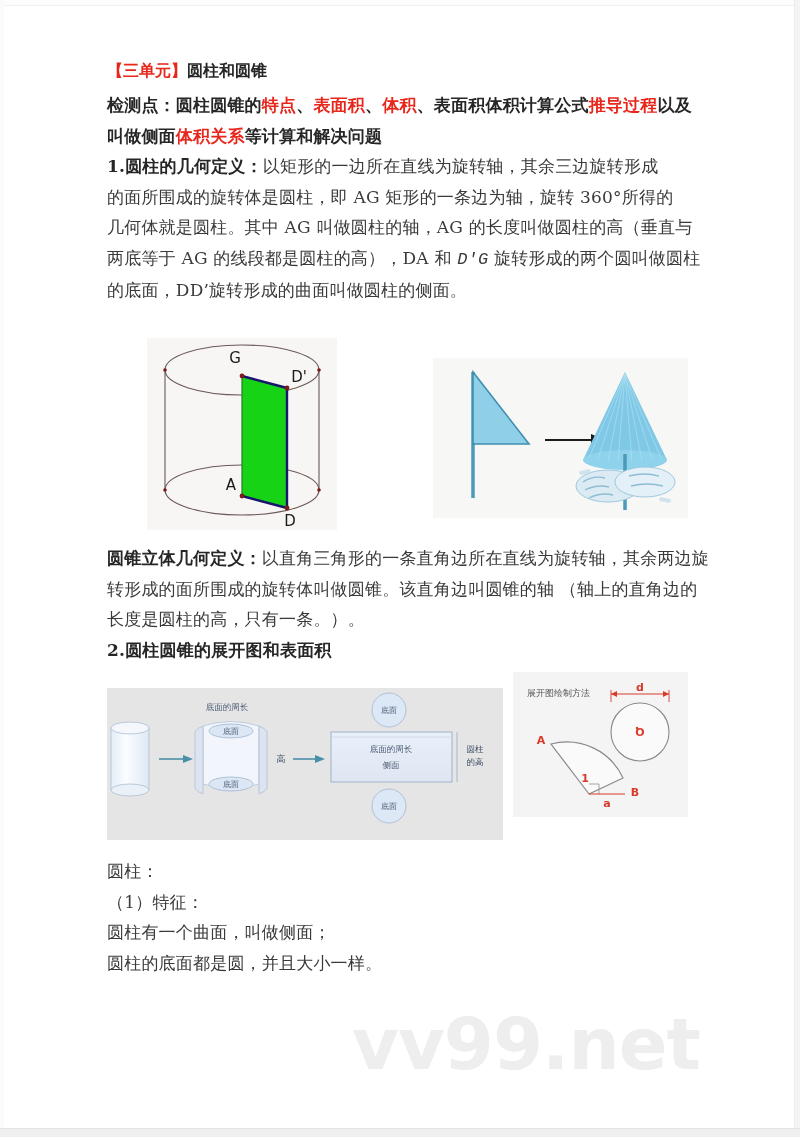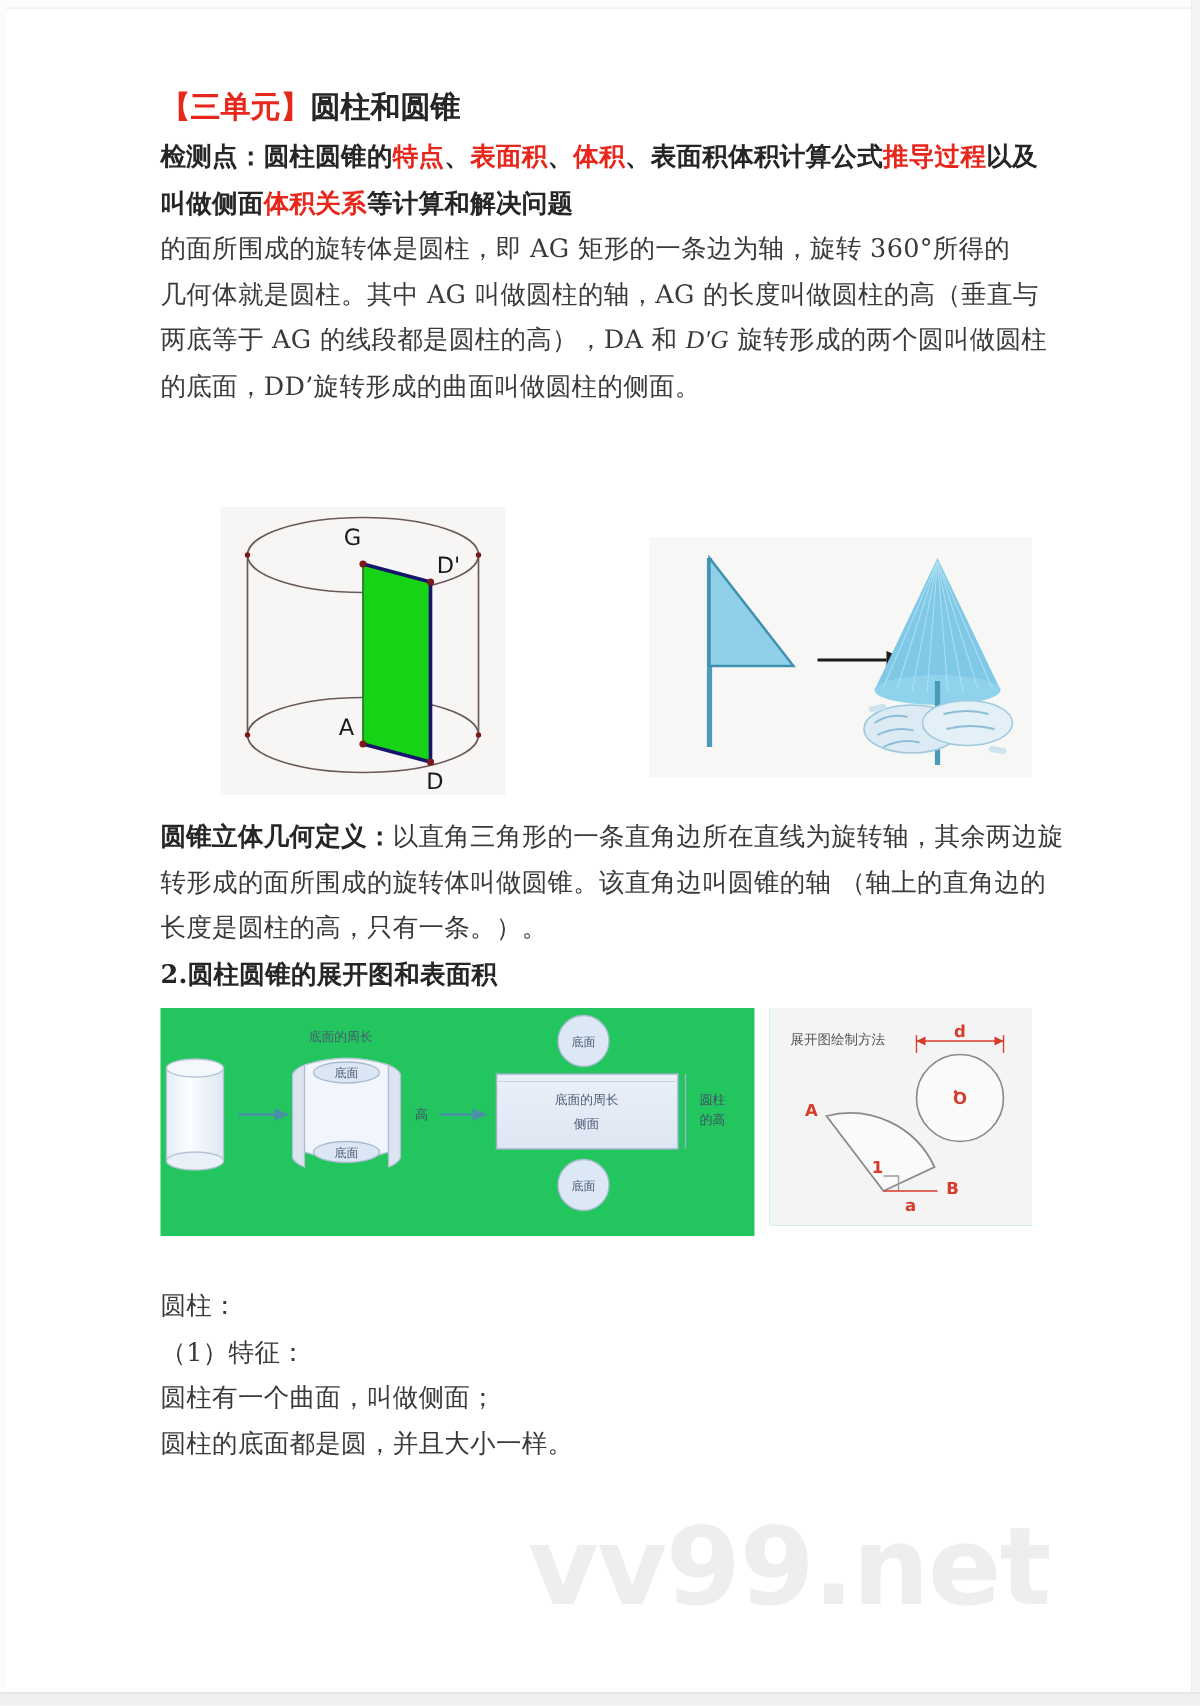--- a/index.html
+++ b/index.html
@@ -46,28 +46,28 @@
   .ln {
     color: #3a3a3a;
     font-size: 17px;
     line-height: 30.5px;
     letter-spacing: 0.2px;
     white-space: nowrap;
   }
   .bold { font-weight: bold; color: #262626; }
   .red  { color: #e8271c; font-weight: bold; }
   .hd-title {
-    font-size: 20px;
+    font-size: 16px;
     line-height: 30px;
     font-weight: bold;
     color: #262626;
     margin-bottom: 4px;
   }
 
-  .italic-g { font-style: italic; font-family: Liberation Serif, serif; }
+  .italic-g { font-style: italic; font-family: Liberation Mono, monospace; }
 
   
   #fig-row-1 {
     position: absolute;
     left: 107px;
     top: 330px;
     width: 578px;
     height: 200px;
   }
   #fig-cylinder {
@@ -85,22 +85,22 @@
 
   
   #fig-row-2 {
     position: absolute;
     left: 107px;
     top: 672px;
     width: 578px;
     height: 152px;
   }
   #fig-unfold {
-    position: absolute; left: 0; top: 0; width: 396px; height: 152px;
-    background: #22c55e;
+    position: absolute; left: 0; top: 16px; width: 396px; height: 152px;
+    background: #e5e5e5;
   }
   #fig-cone-unfold {
     position: absolute; left: 406px; top: 0; width: 175px; height: 145px;
     background: #86efac;
   }
 
   
   #watermark {
     position: absolute;
     left: 352px;
@@ -129,20 +129,23 @@
       <span class="red">【三单元】</span><span>圆柱和圆锥</span>
     </div>
 
     <div class="ln">
       <span class="bold">检测点：</span><span class="bold">圆柱圆锥的</span><span class="red">特点</span><span class="bold">、</span><span class="red">表面积</span><span class="bold">、</span><span class="red">体积</span><span class="bold">、</span><span class="bold">表面积体积计算公式</span><span class="red">推导过程</span><span class="bold">以及</span>
     </div>
     <div class="ln">
       <span class="bold">叫做侧面</span><span class="red">体积关系</span><span class="bold">等计算和解决问题</span>
     </div>
 
+    <div class="ln">
+      <span class="bold">1.</span><span class="bold">圆柱的几何定义：</span><span>以矩形的一边所在直线为旋转轴，其余三边旋转形成</span>
+    </div>
     <div class="ln">的面所围成的旋转体是圆柱，即 AG 矩形的一条边为轴，旋转 360°所得的</div>
     <div class="ln">几何体就是圆柱。其中 AG 叫做圆柱的轴，AG 的长度叫做圆柱的高（垂直与</div>
     <div class="ln">
       <span>两底等于 AG 的线段都是圆柱的高），DA 和 </span><span class="italic-g">D′G</span><span> 旋转形成的两个圆叫做圆柱</span>
     </div>
     <div class="ln">的底面，DD’旋转形成的曲面叫做圆柱的侧面。</div>
   </div>
 
   <div id="fig-row-1">
 

